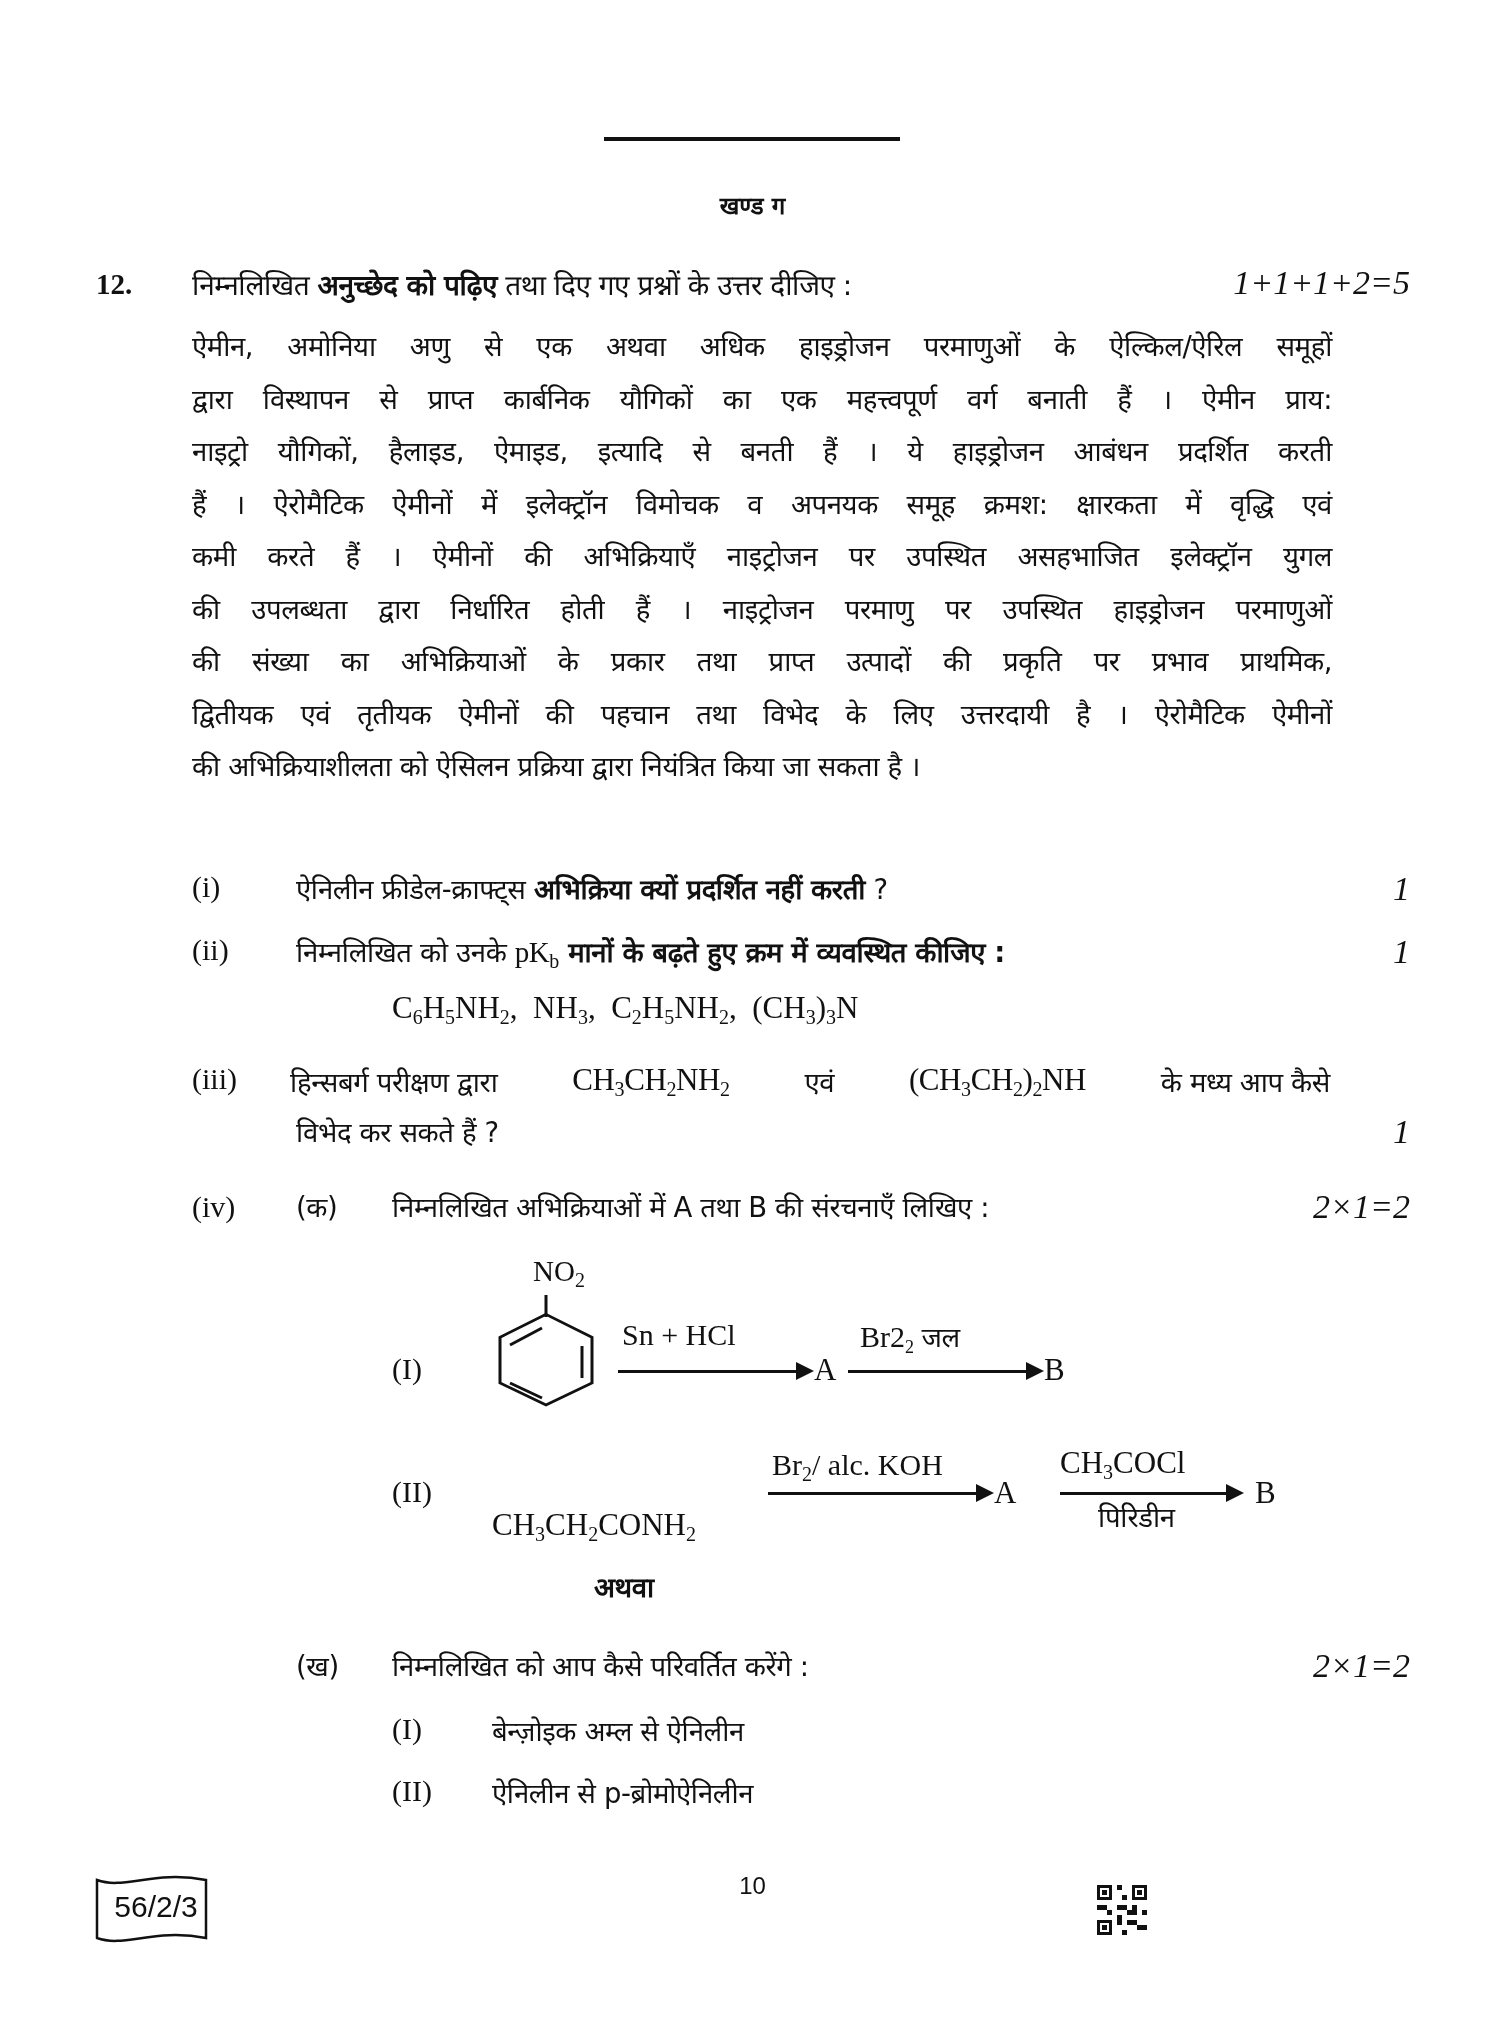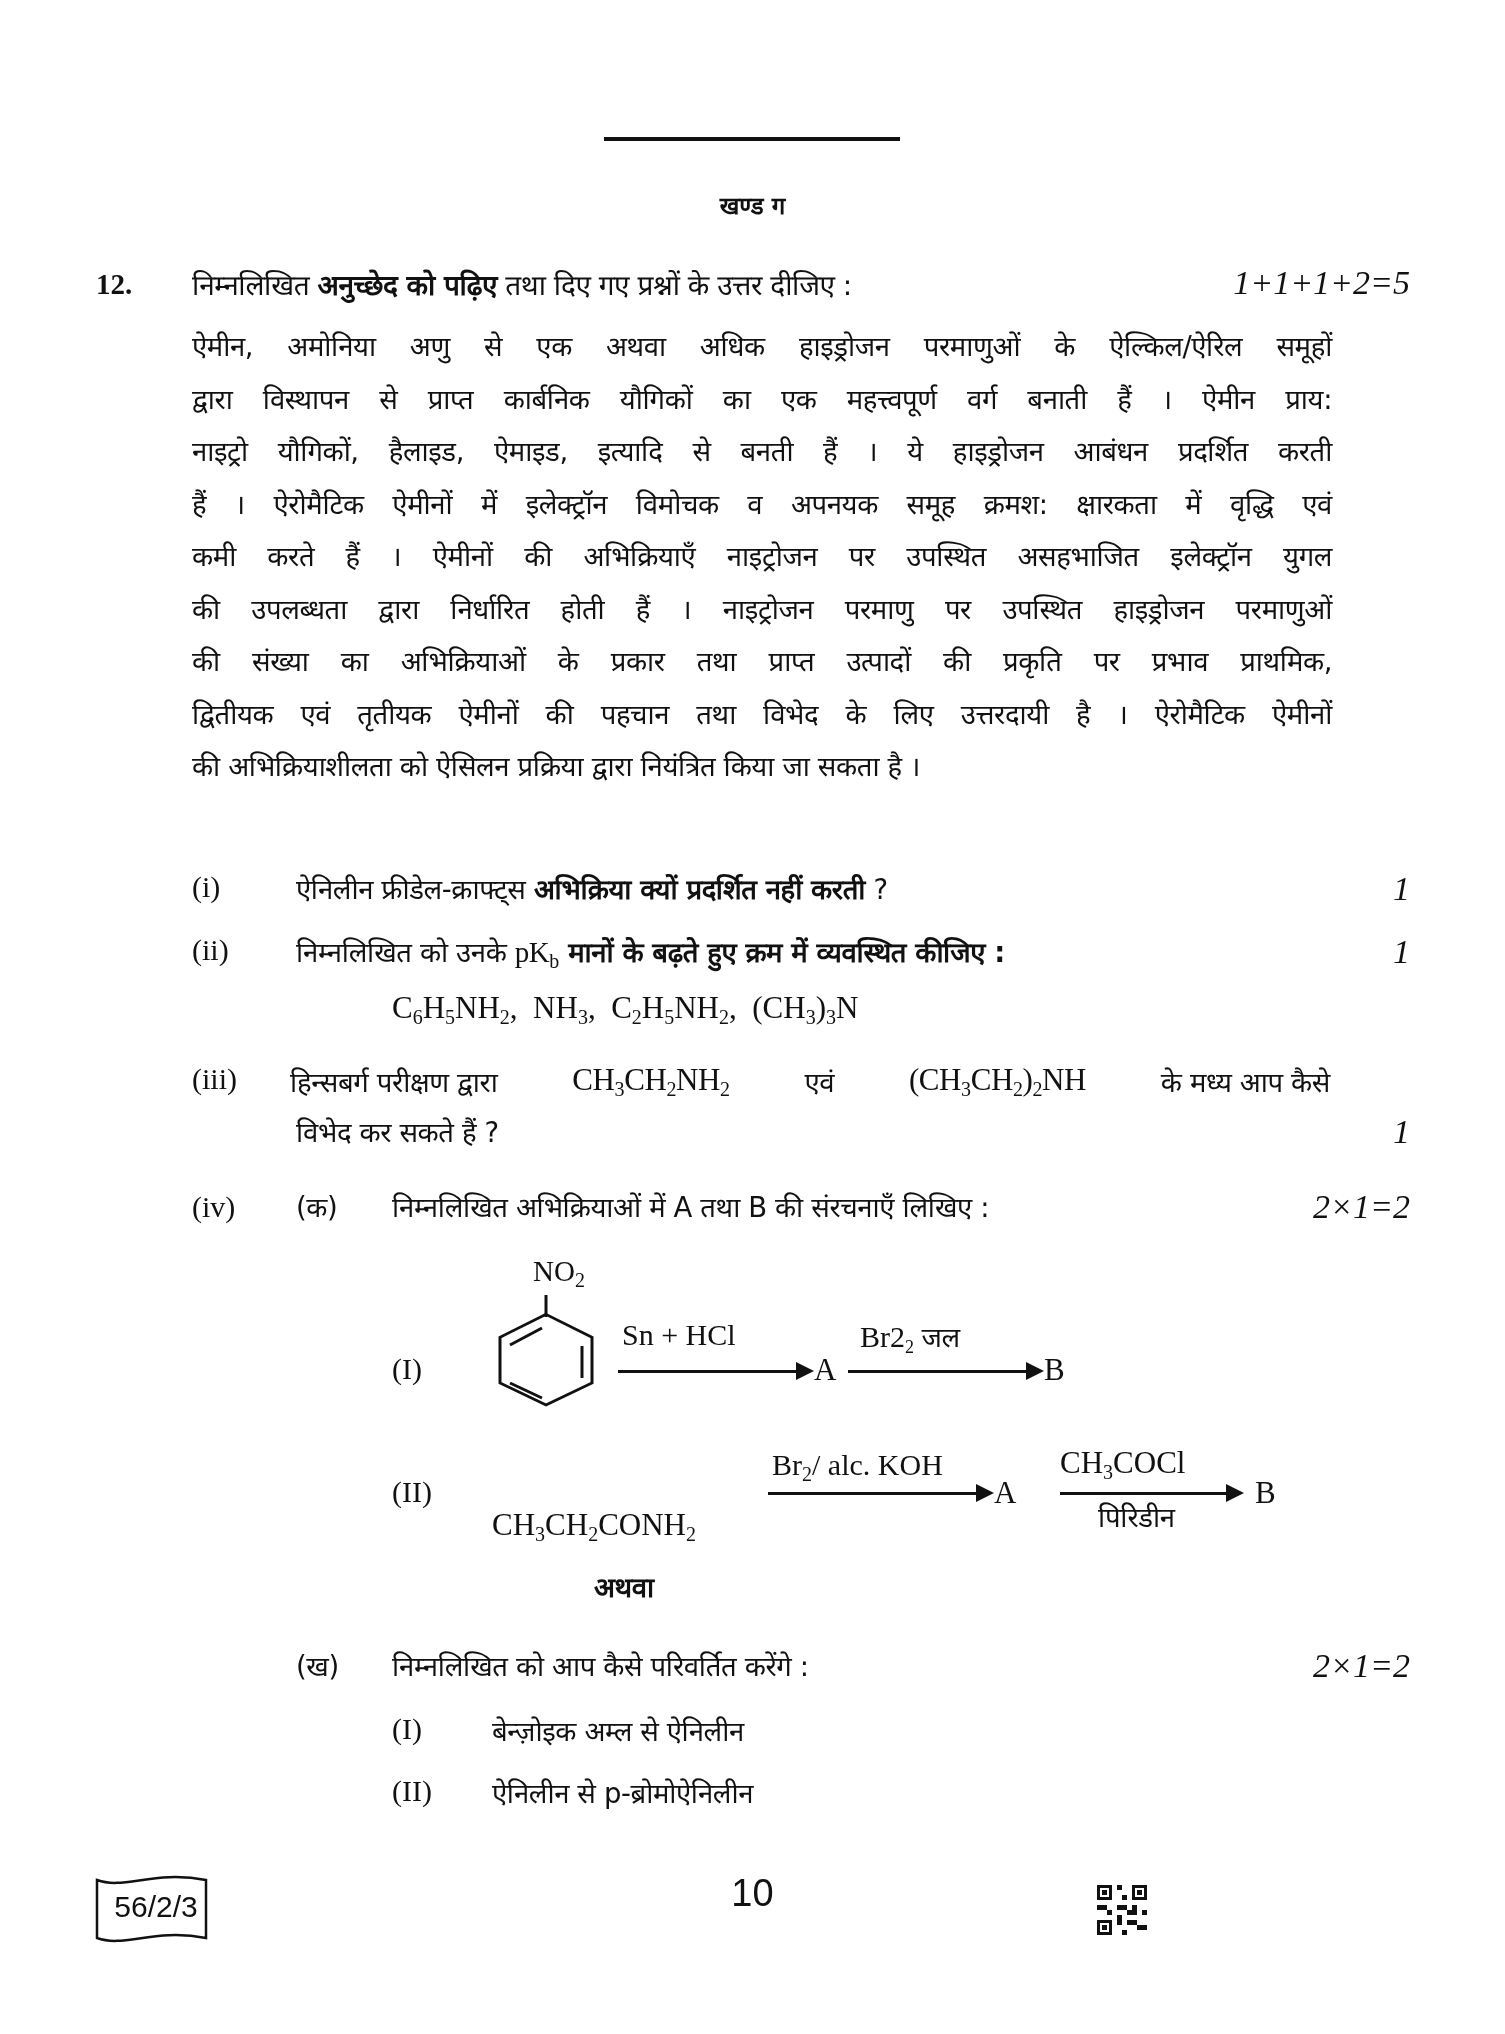--- a/index.html
+++ b/index.html
@@ -25,21 +25,21 @@
   .sub-label { font-family: "Liberation Serif", serif; font-size: 30px; }
   .sub-text { font-family: "DejaVu Sans", sans-serif; font-size: 27.5px; letter-spacing: -0.4px; }
   .sub-text b { font-weight: bold; }
   .chem { font-family: "Liberation Serif", serif; font-size: 31px; }
   .chem sub { font-size: 20px; vertical-align: -6px; }
 
   .arrow-line { position: absolute; height: 3px; background: #111; }
   .arrow-head { position: absolute; width: 0; height: 0; border-top: 9px solid transparent; border-bottom: 9px solid transparent; border-left: 18px solid #111; }
 
   .footer-code { left: 94px; top: 1874px; width: 115px; height: 60px; }
-  .footer-page { left: 0; width: 1505px; top: 1872px; text-align: center; font-family: "Liberation Sans", sans-serif; font-size: 38px; }
+  .footer-page { left: 0; width: 1505px; top: 1872px; text-align: center; font-family: "Liberation Sans", sans-serif; font-size: 24px; }
   .qr { left: 1097px; top: 1885px; width: 50px; height: 50px; }
 </style>
 </head>
 <body>
 
 <div class="abs top-rule"></div>
 <div class="abs section-title">खण्ड ग</div>
 
 <div class="abs qnum">12.</div>
 <div class="abs instr"><span>निम्नलिखित </span><b>अनुच्छेद को पढ़िए</b><span> तथा दिए गए प्रश्नों के उत्तर दीजिए :</span></div>

